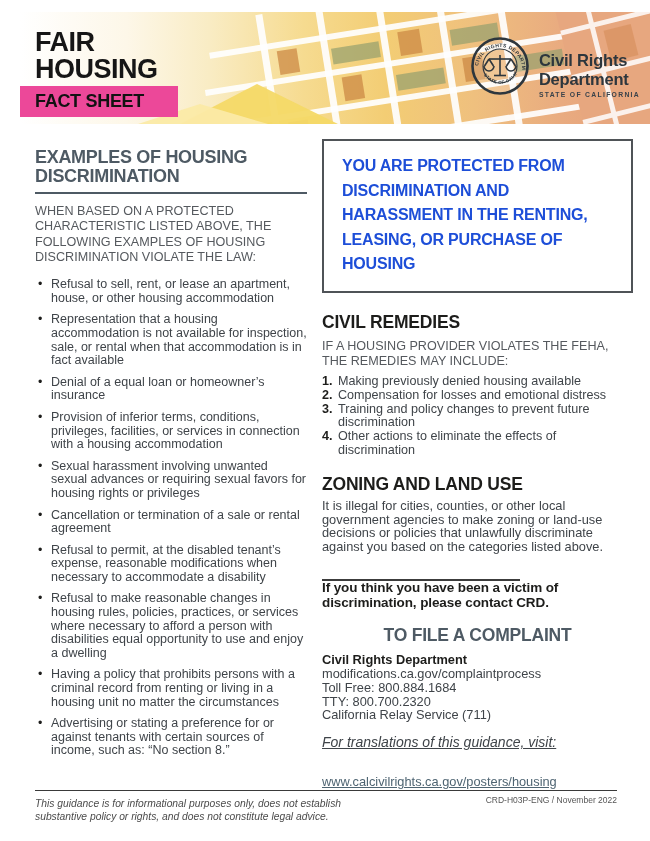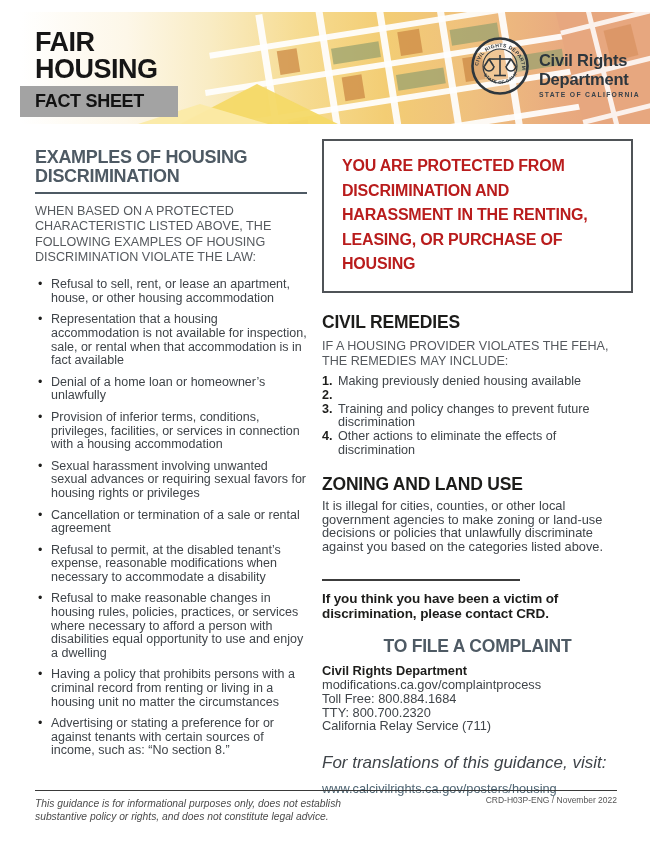--- a/index.html
+++ b/index.html
@@ -17,21 +17,21 @@
   
   .header { position: absolute; top: 12px; left: 20px; width: 630px; height: 112px; }
   .photo-svg { position: absolute; inset: 0; width: 100%; height: 100%; }
   .title-block {
     position: absolute; left: 15px; top: 17px;
     font-weight: bold; font-size: 27px; line-height: 27px;
     letter-spacing: -0.5px; color: #161616;
   }
   .fact-bar {
     position: absolute; left: 0; top: 74px; width: 158px; height: 31px;
-    background: #a3a3a3; display: flex; align-items: center;
+    background: #ec4899; display: flex; align-items: center;
     padding-left: 15px;
     font-weight: bold; font-size: 18px; letter-spacing: -0.3px; color: #121212;
   }
   .logo { position: absolute; right: 10px; top: 21px; display: flex; align-items: center; gap: 9px; }
   .logo-text { color: #2d363d; margin-top: 18px; }
   .logo-name { font-size: 16.5px; line-height: 18.5px; font-weight: bold; letter-spacing: -0.2px; }
   .logo-tagline { margin-top: 3px; font-size: 6.8px; letter-spacing: 1.3px; font-weight: bold; color: #39424a; }
 
   
   .col-left  { position: absolute; left: 35px;  top: 148px; width: 272px; }
@@ -47,45 +47,45 @@
     font-size: 12.6px; line-height: 15.3px; color: #55595e;
   }
   ul.bullet-list { margin-top: 13px; list-style: none; }
   ul.bullet-list li { display: flex; margin-bottom: 8px; font-size: 12.5px; line-height: 13.6px; color: #3f4449; }
   .bullet-dot { width: 16px; flex: 0 0 16px; padding-left: 3px; color: #1d1d1b; }
 
   .banner {
     border: 2px solid #4f5357;
     padding: 13px 16px 14px 18px;
     font-weight: bold; font-size: 16px; line-height: 24.5px;
-    letter-spacing: -0.2px; color: #b91c1c;
+    letter-spacing: -0.2px; color: #1d4ed8;
   }
   h3.black-h {
     margin-top: 20px;
     font-size: 17.5px; line-height: 19px; font-weight: bold;
     letter-spacing: -0.2px; color: #1d1d1b;
   }
   h3.slate-h {
     margin-top: 16px;
     font-size: 17.5px; line-height: 19px; font-weight: bold;
     letter-spacing: -0.2px; color: #4e5a64; text-align: center;
   }
   .col-right .intro { margin-top: 7px; }
   ol.remedy-list { margin-top: 6px; list-style: none; }
   ol.remedy-list li { display: flex; font-size: 12.6px; line-height: 13.8px; color: #3f4449; }
   .remedy-num { flex: 0 0 16px; font-weight: bold; color: #1d1d1b; }
   .body-text { margin-top: 5px; font-size: 12.8px; line-height: 13.8px; color: #3f4449; }
   .short-rule { width: 198px; border: none; border-top: 2px solid #3c3c3c; margin: 25px 0 0 0; }
-  .victim-note { margin-top: 11px; font-size: 13.5px; line-height: 14.5px; font-weight: bold; color: #1d1d1b; letter-spacing: -0.1px; }
+  .victim-note { font-size: 13.5px; line-height: 14.5px; font-weight: bold; color: #1d1d1b; letter-spacing: -0.1px; }
   .org-name { margin-top: 8px; font-size: 12.8px; line-height: 14px; font-weight: bold; color: #1d1d1b; }
   .contact-line { font-size: 12.8px; line-height: 13.8px; color: #3f4449; }
-  .italic-note { margin-top: 20px; font-style: italic; font-size: 17px; color: #3f4449; }
+  .italic-note { margin-top: 12px; font-style: italic; font-size: 14px; color: #3f4449; text-decoration: underline; }
   .trans-link {
-    display: inline-block; margin-top: 8px;
-    font-size: 12.8px; color: #4e6472; cursor: pointer;
+    display: inline-block; margin-top: 24px;
+    font-size: 12.8px; color: #4e6472; text-decoration: underline; cursor: pointer;
   }
 
   
   .footer-rule { position: absolute; left: 35px; width: 582px; top: 790px; border: none; border-top: 1.5px solid #3a3a3a; }
   .disclaimer {
     position: absolute; left: 35px; top: 798px; width: 352px;
     font-style: italic; font-size: 10.3px; line-height: 12.6px; color: #4b4b4b;
   }
   .doc-code { position: absolute; right: 33px; top: 795px; font-size: 8.5px; color: #555; }
 </style>
@@ -205,21 +205,21 @@
           <span>Refusal to sell, rent, or lease an apartment, house, or other housing accommodation</span>
         </li>
 
         <li>
           <span class="bullet-dot">•</span>
           <span>Representation that a housing accommodation is not available for inspection, sale, or rental when that accommodation is in fact available</span>
         </li>
 
         <li>
           <span class="bullet-dot">•</span>
-          <span>Denial of a home loan or homeowner’s unlawfully</span>
+          <span>Denial of a equal loan or homeowner’s insurance</span>
         </li>
 
         <li>
           <span class="bullet-dot">•</span>
           <span>Provision of inferior terms, conditions, privileges, facilities, or services in connection with a housing accommodation</span>
         </li>
 
         <li>
           <span class="bullet-dot">•</span>
           <span>Sexual harassment involving unwanted sexual advances or requiring sexual favors for housing rights or privileges</span>
@@ -259,20 +259,21 @@
     <p class="intro">IF A HOUSING PROVIDER VIOLATES THE FEHA, THE REMEDIES MAY INCLUDE:</p>
     <ol class="remedy-list">
 
         <li>
           <span class="remedy-num">1.</span>
           <span>Making previously denied housing available</span>
         </li>
 
         <li>
           <span class="remedy-num">2.</span>
+          <span>Compensation for losses and emotional distress</span>
         </li>
 
         <li>
           <span class="remedy-num">3.</span>
           <span>Training and policy changes to prevent future discrimination</span>
         </li>
 
         <li>
           <span class="remedy-num">4.</span>
           <span>Other actions to eliminate the effects of discrimination</span>

